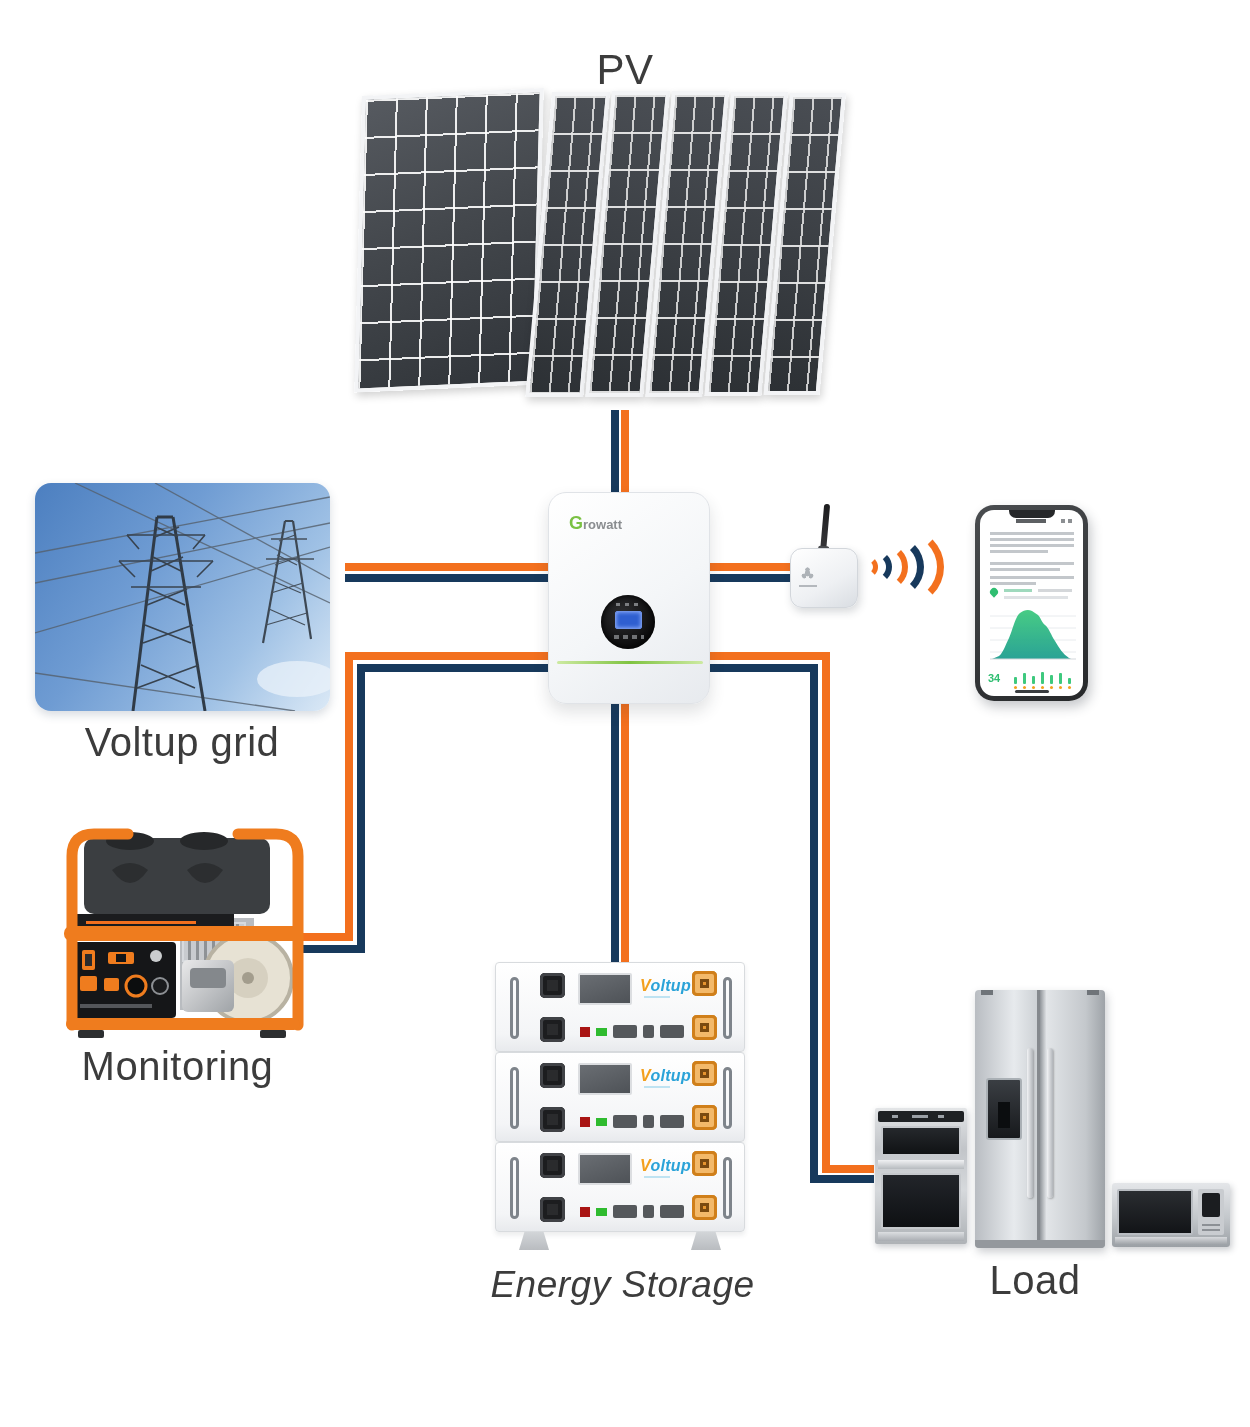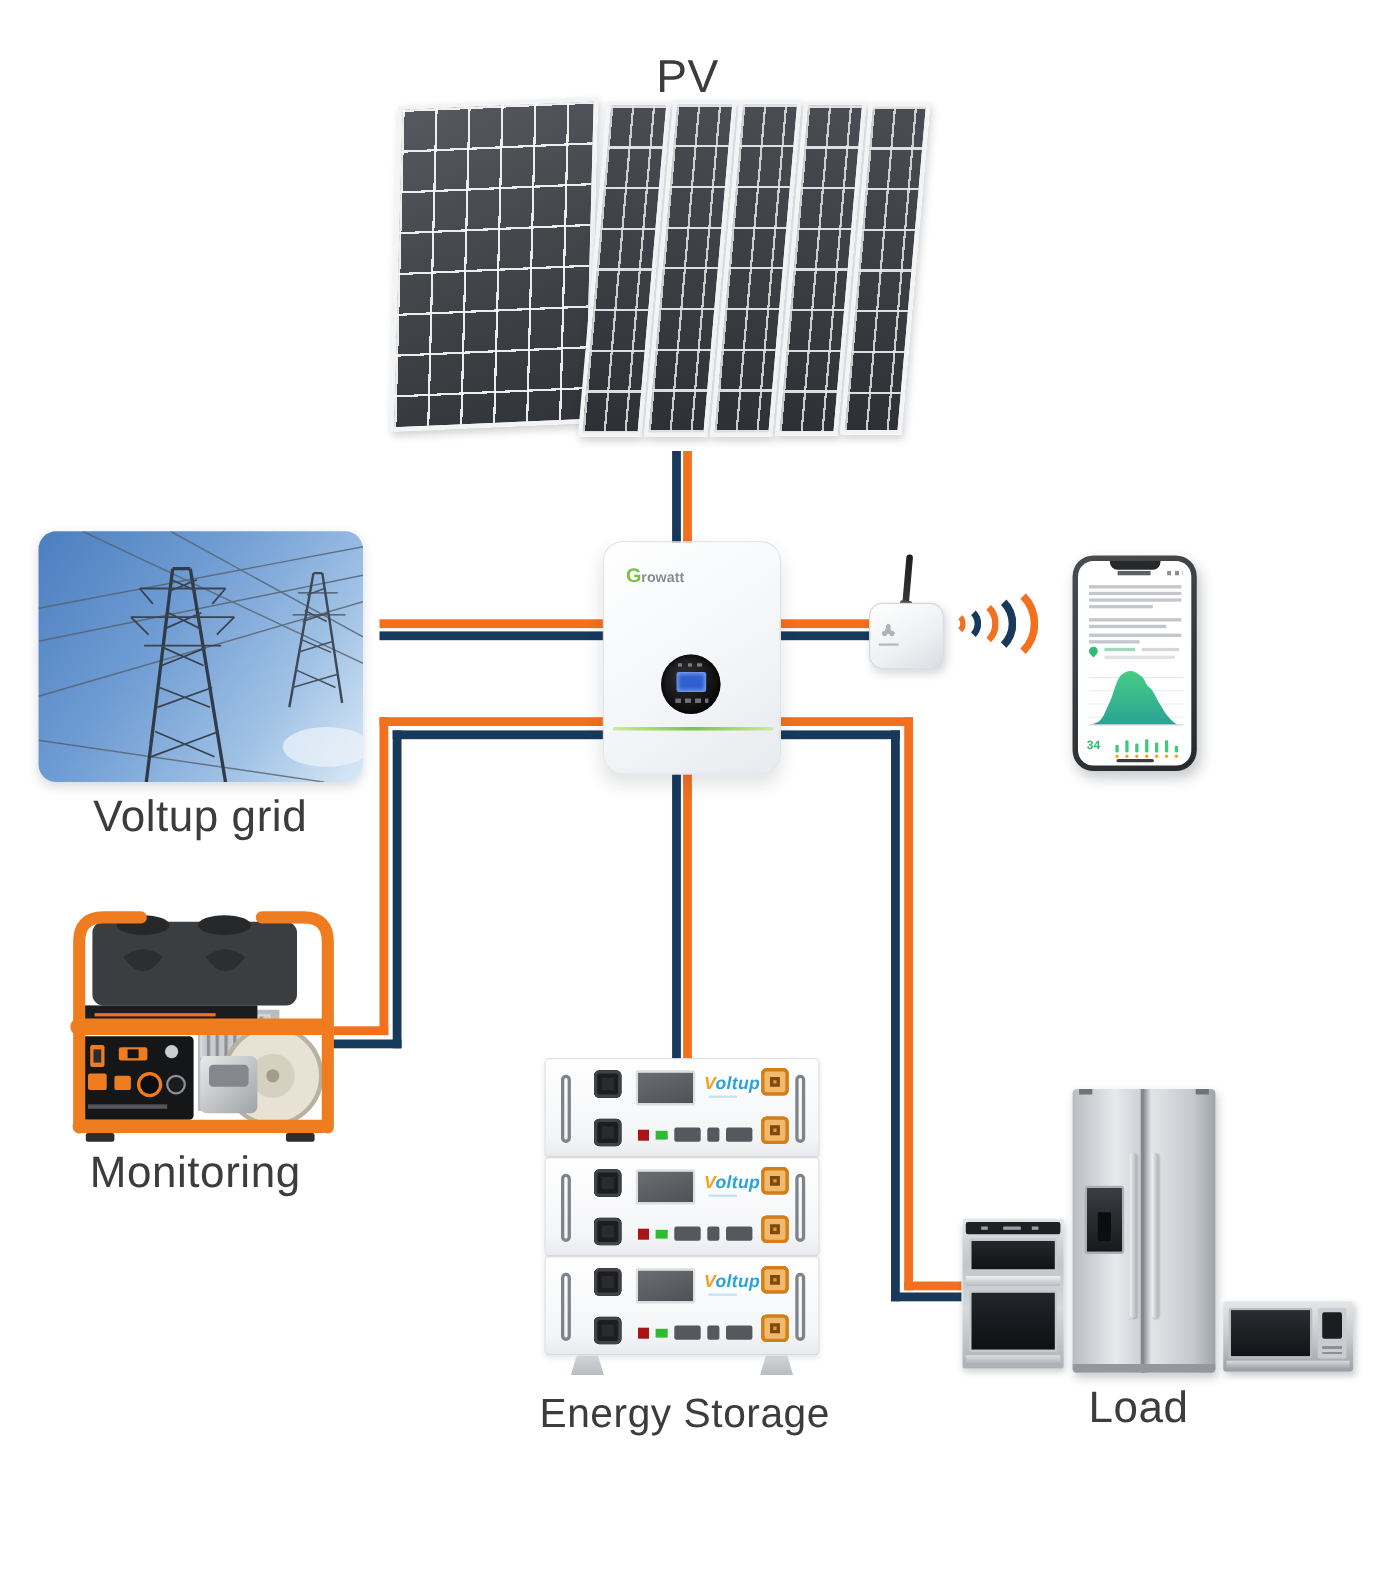--- a/index.html
+++ b/index.html
@@ -1,20 +1,20 @@
 <!DOCTYPE html>
 <html><head>
 <meta charset="utf-8">
 <style>
   * { margin:0; padding:0; box-sizing:border-box; }
   html,body { background:#ffffff; font-family:"Liberation Sans", sans-serif; }
   #stage { position:relative; width:1250px; height:1427px; background:#ffffff; overflow:hidden; }
 
   .lbl { position:absolute; color:#3c3c3c; font-size:40px; text-align:center; letter-spacing:0.5px; }
-  .lbl.small { font-size:37px; }
+  .lbl.small { font-size:37px;font-style:italic; }
 
   
   .ln { position:absolute; }
   .ln.o { background:#F3701E; }
   .ln.n { background:#17395C; }
 
   
   .panel { position:absolute; border:4px solid #f3f4f6; box-shadow:2px 4px 8px rgba(0,0,0,.18); transform-origin:top left; }
   .panel.big {
     background:

